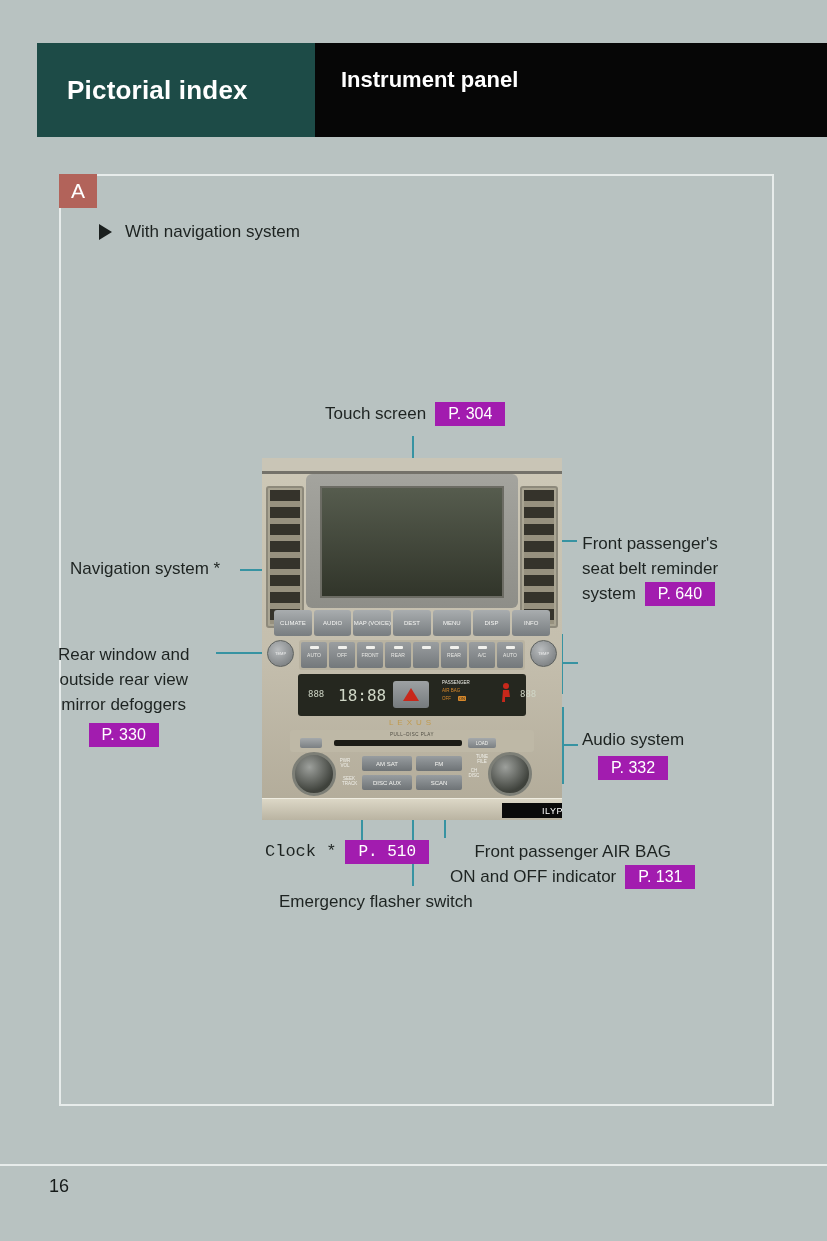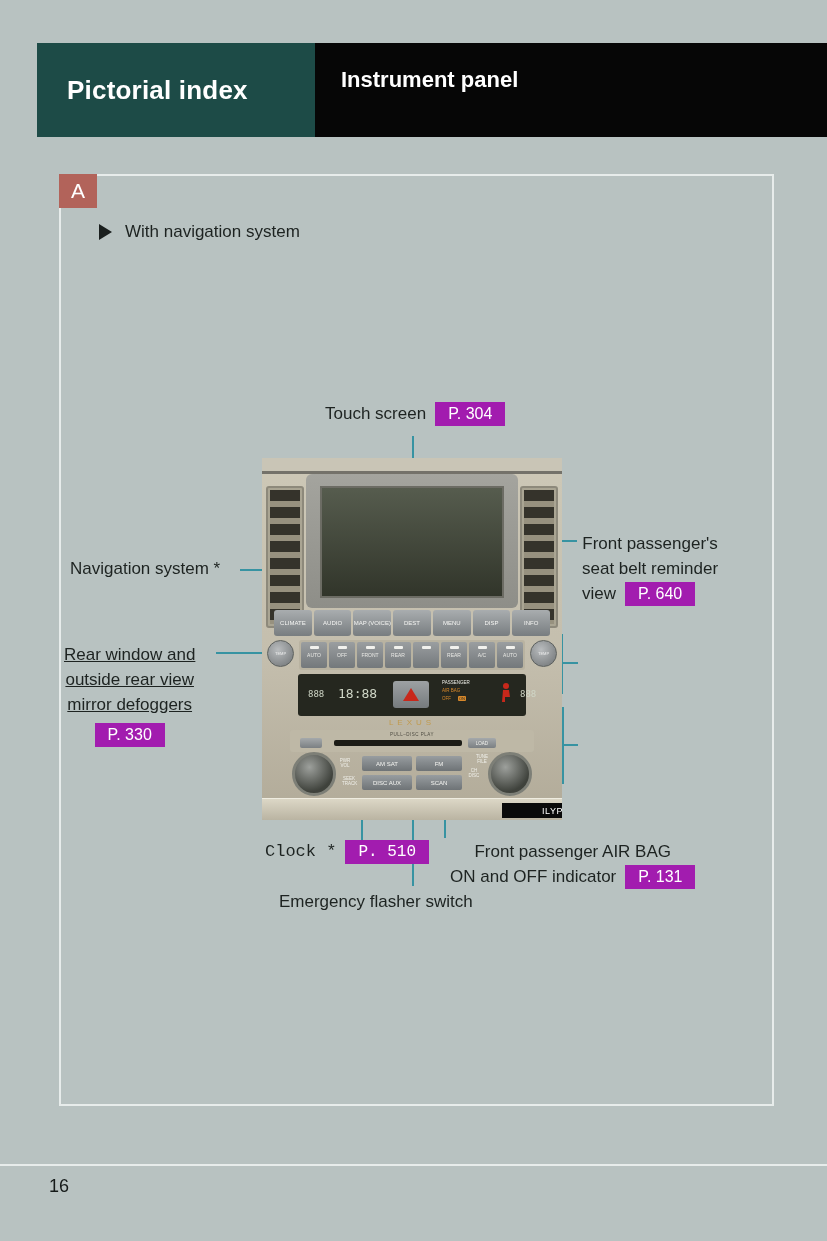--- a/index.html
+++ b/index.html
@@ -122,33 +122,37 @@
     <span class="lbl">Touch screen</span>
     <span class="pbadge">P. 304</span>
   </div>
 
   <div class="abs lbl" style="left:70px;top:556px;">Navigation system *</div>
 
   <div class="abs lbl" style="left:582px;top:531px;">
     <div>Front passenger's</div>
     <div>seat belt reminder</div>
     <div class="row">
-      <span>view</span>
+      <span>system</span>
       <span class="pbadge">P. 640</span>
     </div>
   </div>
 
-  <div class="abs lbl" style="left:64px;top:642px;text-decoration:underline;">
+  <div class="abs lbl" style="left:58px;top:642px;">
     <div>Rear window and</div>
     <div>outside rear view</div>
     <div>mirror defoggers</div>
     <div style="margin-top:4px;"><span class="pbadge">P. 330</span></div>
   </div>
 
 
+  <div class="abs lbl" style="left:582px;top:727px;">
+    <div>Audio system</div>
+    <div style="margin-top:2px;"><span class="pbadge">P. 332</span></div>
+  </div>
 
   <div class="abs row" style="left:265px;top:839px;font-family:Liberation Mono, monospace;">
     <span class="lbl">Clock *</span>
     <span class="pbadge">P. 510</span>
   </div>
 
   <div class="abs lbl" style="left:450px;top:839px;">
     <div>Front passenger AIR BAG</div>
     <div class="row">
       <span>ON and OFF indicator</span>
@@ -212,21 +216,21 @@
           <span class="clbl">A/C</span>
         </div>
       <div class="clbtn">
           <div class="dash"></div>
           <span class="clbl">AUTO</span>
         </div>
     </div>
 
     <div class="display">
       <span class="abs seg" style="left:10px;top:15px;font-size:9px;">888</span>
-      <span class="abs seg" style="left:40px;top:12px;font-size:13px;">18:88</span>
+      <span class="abs seg" style="left:40px;top:12px;font-size:16px;">18:88</span>
       <div class="hazbtn">
         <div class="haztri"></div>
       </div>
       <span class="abs" style="left:144px;top:6px;font-size:4.5px;color:#efefe9;">PASSENGER</span>
       <span class="abs amber" style="left:144px;top:14px;font-size:4.5px;">AIR BAG</span>
       <span class="abs amber" style="left:144px;top:22px;font-size:4.5px;">OFF</span>
       <span class="abs onbox" style="left:160px;top:22px;">ON</span>
       <svg class="abs" style="left:203px;top:8px;" width="12" height="22" viewBox="0 0 12 22">
         <circle cx="5" cy="4" r="3" fill="#c8281b"></circle>
         <path d="M2,8 L8,8 L9,15 L4,15 L4,20 L1,20 Z" fill="#c8281b"></path>

